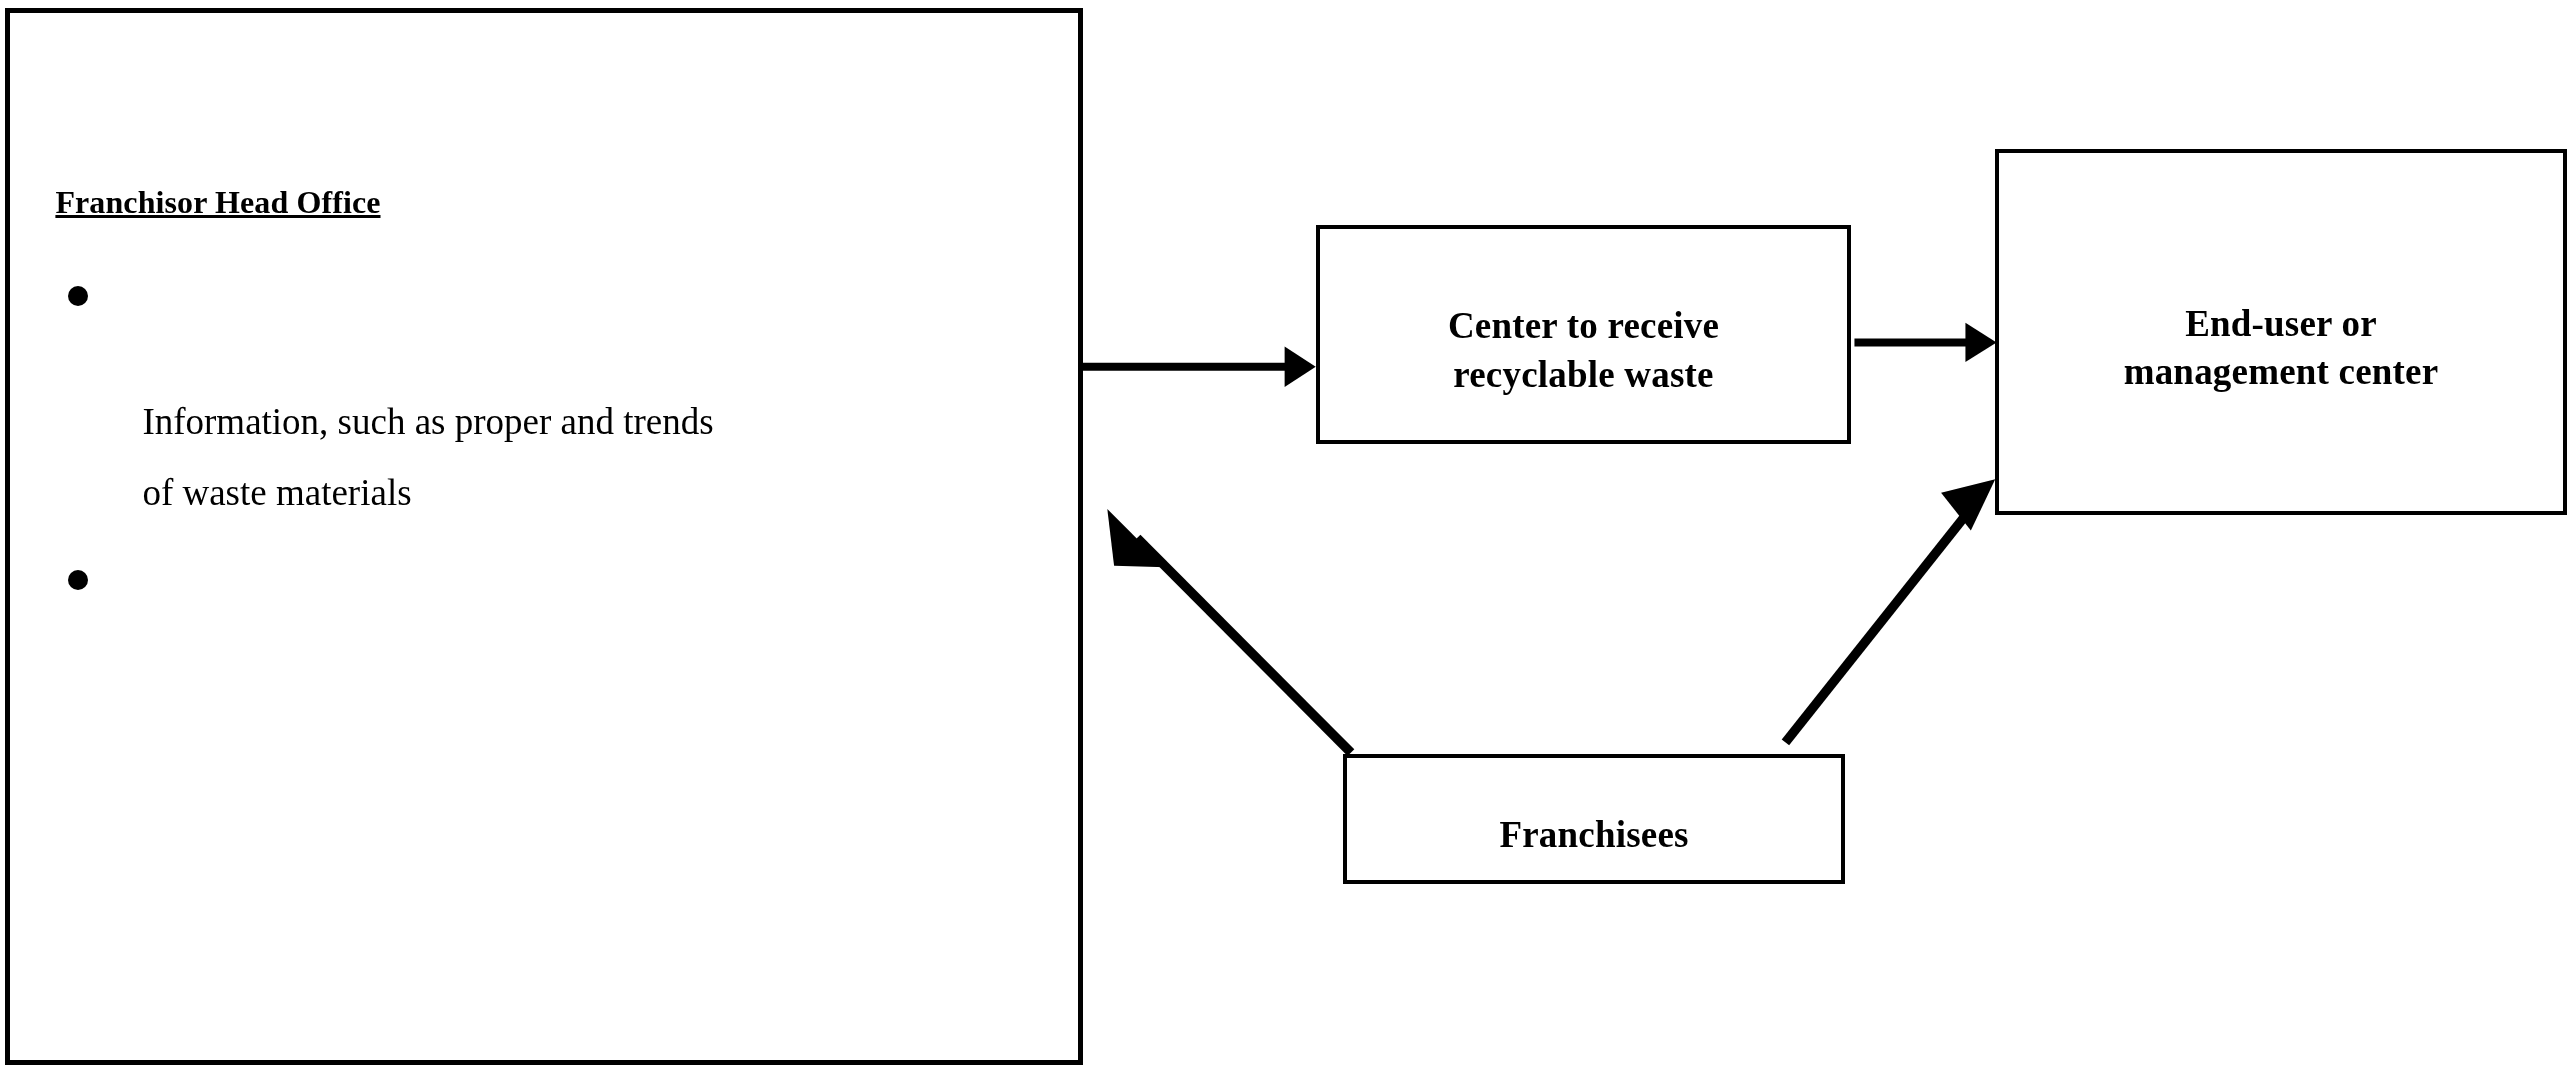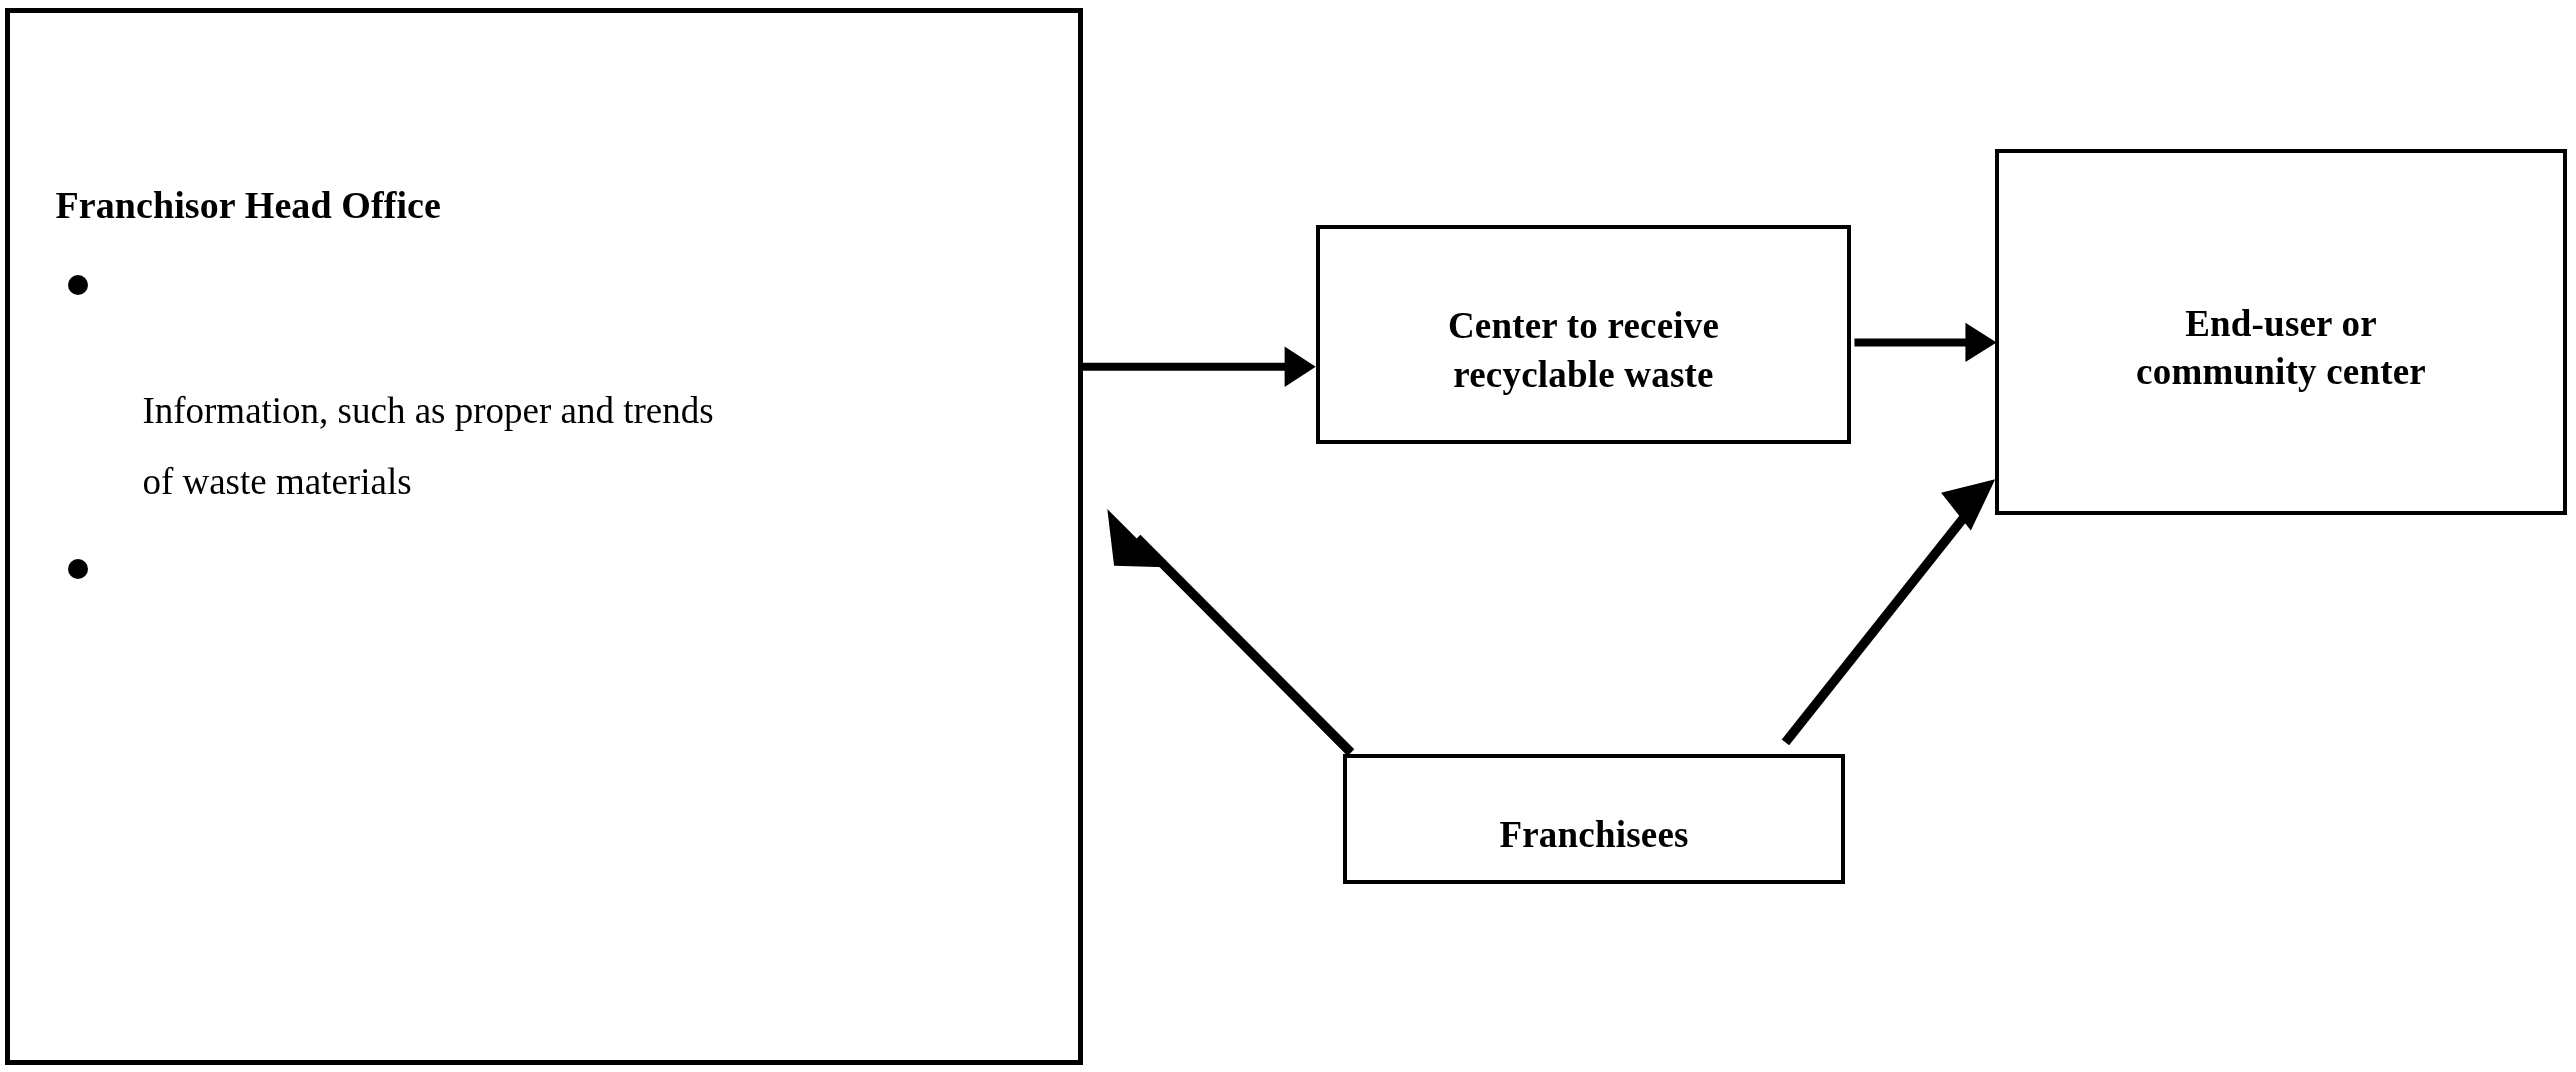--- a/index.html
+++ b/index.html
@@ -47,24 +47,25 @@
     border-width: 5.4px;
   }
   #franchisor-content {
     position: absolute;
     left: 45px;
     top: 173px;
     width: 1002px;
   }
   #franchisor-title {
     font-weight: bold;
-    font-size: 38px;
+    font-size: 32px;
     line-height: 1.05;
-    margin: 0 0 7px 0;
+    margin: 0 0 24px 0;
     letter-spacing: 0.1px;
+    text-decoration: underline;
   }
   ul.bullets {
     list-style: none;
     margin: 0;
     padding: 0;
   }
   ul.bullets > li {
     position: relative;
     padding-left: 87px;
     font-size: 37px;
@@ -141,21 +142,21 @@
     </div>
   </div>
 
   <div class="box centered" id="center-box">
     <div class="box-label" style="white-space: pre-line;">Center to receive
 recyclable waste</div>
   </div>
 
   <div class="box centered" id="enduser-box">
     <div class="box-label" style="white-space: pre-line;">End-user or
-community center</div>
+management center</div>
   </div>
 
   <div class="box centered" id="franchisees-box">
     <div class="box-label">Franchisees</div>
   </div>
 
   <svg class="connectors" viewBox="0 0 3806 1584">
 
     <g>
       <line x1="1600" y1="542" x2="1910" y2="542" stroke="#000000" stroke-width="12"></line>

